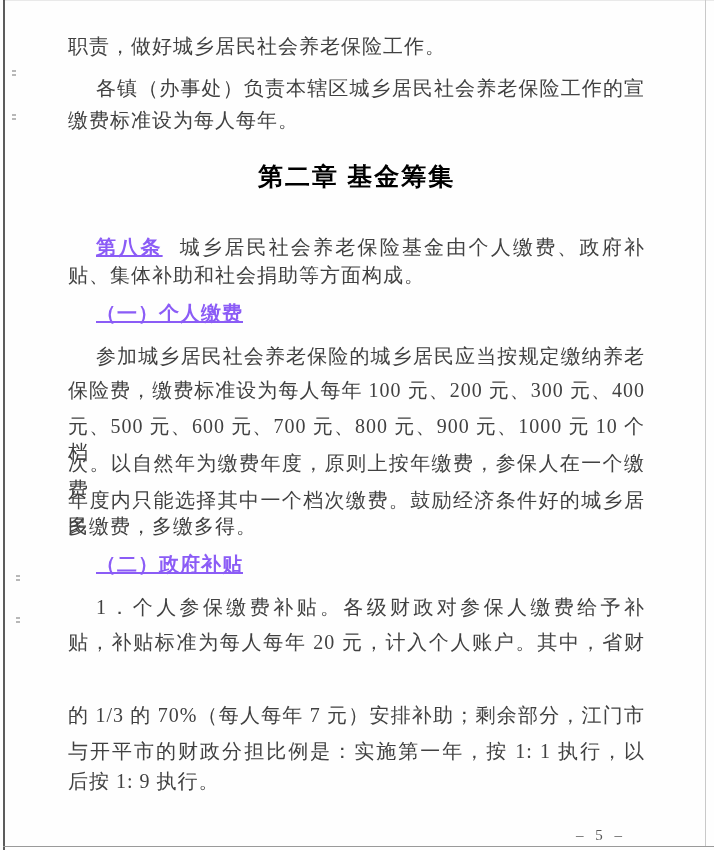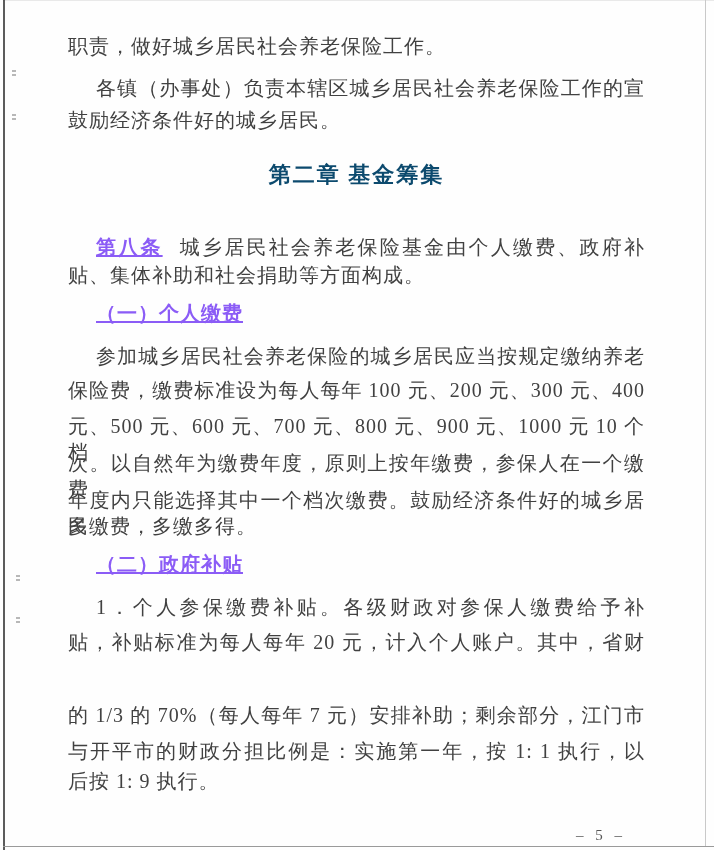--- a/index.html
+++ b/index.html
@@ -35,23 +35,23 @@
     text-align-last: justify;
     margin-top: 6px;
   }
   .indent { padding-left: 28px; box-sizing: border-box; }
   .b { font-weight: bold; color: #8b5cf6; text-decoration: underline; }
   .heading {
     position: absolute;
     left: 68px;
     width: 577px;
     text-align: center;
-    font-size: 22px;
+    font-size: 25px;
     font-weight: bold;
-    color: #0c4a6e;
+    color: #000000;
     letter-spacing: 2px;
   }
   .gap { display: inline-block; width: 16px; }
 
   .page-number {
     position: absolute;
     left: 576px;
     top: 827px;
     font-size: 15px;
     letter-spacing: 4px;
@@ -78,21 +78,21 @@
 
   <span class="speck speck-1"></span>
   <span class="speck speck-2"></span>
   <span class="speck speck-3"></span>
   <span class="speck speck-4"></span>
 
   <div class="line" style="top:33px">职责，做好城乡居民社会养老保险工作。</div>
 
   <div class="line indent j" style="top:69px">各镇（办事处）负责本辖区城乡居民社会养老保险工作的宣</div>
 
-  <div class="line" style="top:107px">鼓励经济条件好的城乡居民。</div>
+  <div class="line" style="top:107px">缴费标准设为每人每年。</div>
 
   <div class="heading" style="top:160px">第二章  基金筹集</div>
 
   <div class="line indent j" style="top:228px">
     <span class="b">第八条</span><span class="gap"></span><span>城乡居民社会养老保险基金由个人缴费、政府补</span>
   </div>
 
   <div class="line" style="top:262px">贴、集体补助和社会捐助等方面构成。</div>
 
   <div class="line indent b" style="top:300px">（一）个人缴费</div>

